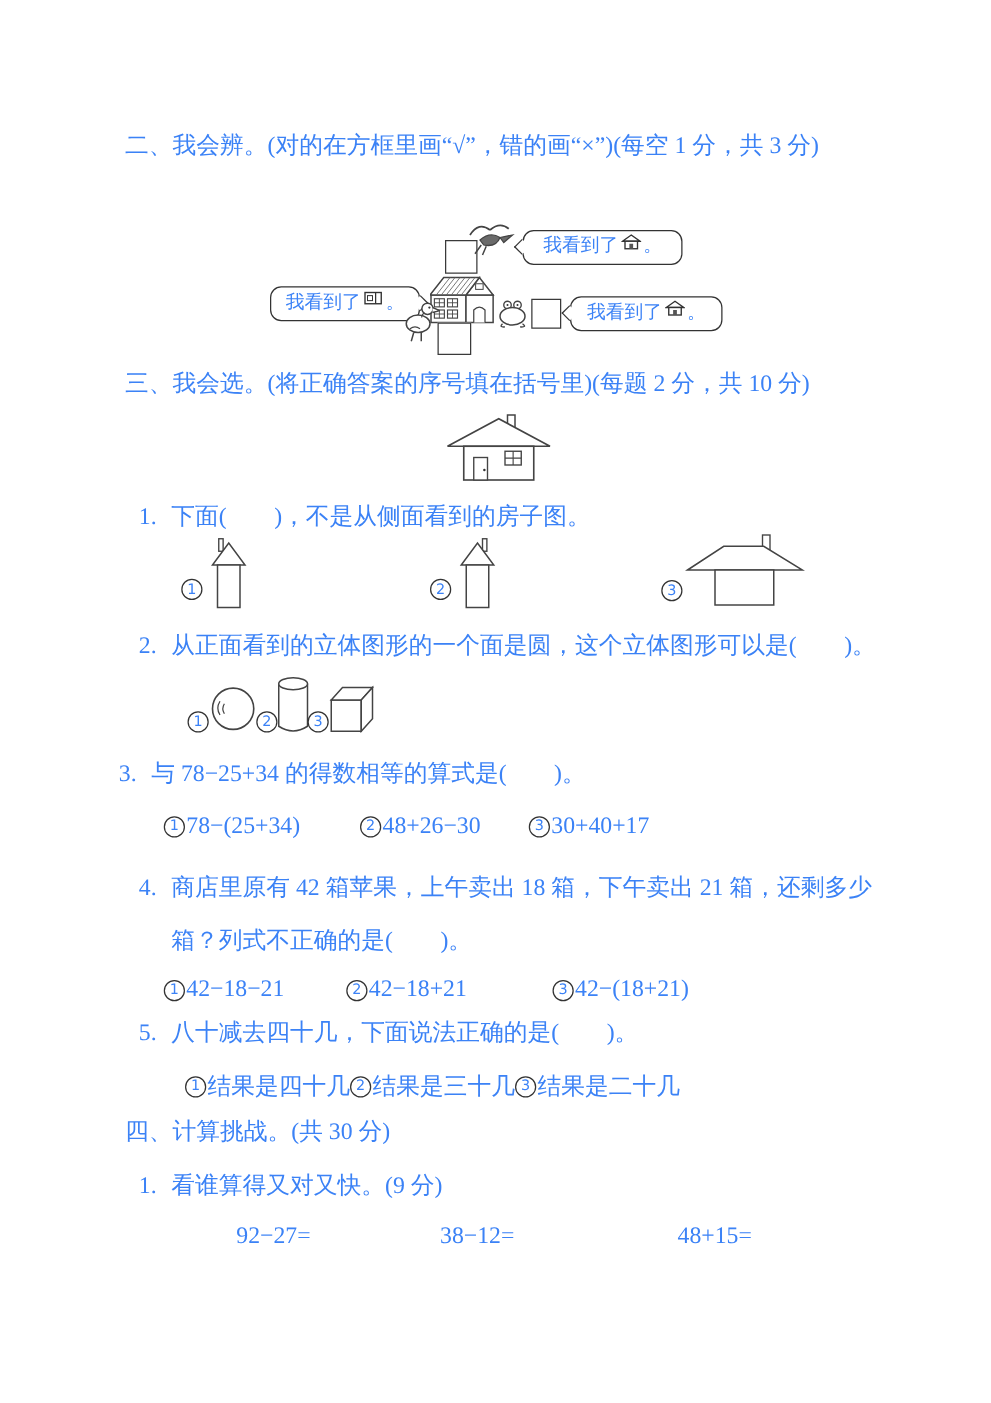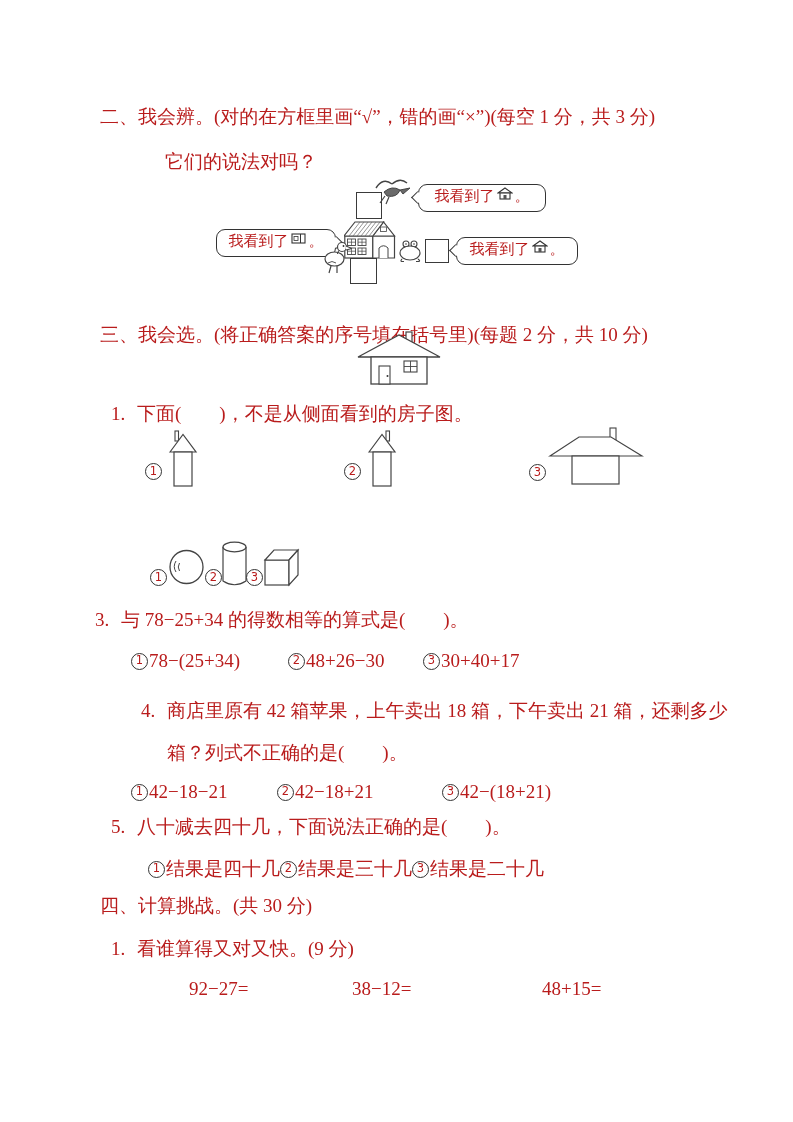--- a/index.html
+++ b/index.html
@@ -1,22 +1,22 @@
 <!DOCTYPE html>
 <html><head>
 <meta charset="utf-8">
 <style>
   * { margin:0; padding:0; box-sizing:border-box; }
   html,body { background:#ffffff; }
   .page {
     position:relative; width:793px; height:1122px; background:#ffffff;
-    font-family:"Liberation Serif","DejaVu Serif",serif; color:#b91c1c; overflow:hidden;
+    font-family:"Liberation Serif","DejaVu Serif",serif; color:#3b82f6; overflow:hidden;
   }
   .line { position:absolute; font-size:19px; line-height:26px; white-space:pre; }
-  .wrapline { white-space:normal; padding-left:26px; text-indent:-26px;margin-left:30px; }
+  .wrapline { white-space:normal; padding-left:26px; text-indent:-26px; }
   .q-num { display:inline-block; width:26px; text-indent:0; }
   .circ {
     display:inline-flex; align-items:center; justify-content:center;
     width:17px; height:17px; border:1.3px solid #333; border-radius:50%;
     font-size:11.5px; line-height:1; font-family:"DejaVu Sans",sans-serif;
     vertical-align:-2.5px; flex:0 0 auto; background:#fff;
   }
   .opt { display:inline-flex; align-items:center; position:absolute; font-size:19px; }
   .opt .circ { margin-right:1px; }
   .runon { display:flex; align-items:center; }
@@ -37,21 +37,20 @@
   .abs { position:absolute; }
   svg { display:block; }
   .mini-icon { display:inline-block; margin:0 2px; vertical-align:-1px; }
 </style>
 </head>
 <body>
 
 <div class="page">
 
   <div class="line" style="left:100px; top:104px;">二、我会辨。(对的在方框里画“√”，错的画“×”)(每空 1 分，共 3 分)</div>
-  <div class="line" style="left:165px; top:149px;">它们的说法对吗？</div>
 
   <div class="checkbox" style="left:356px; top:192px; width:26px; height:27px;"></div>
 
   <svg class="abs" style="left:372px; top:175px;" width="42" height="32" viewBox="0 0 42 32">
     <path d="M4,13 Q11,2 20,9" fill="none" stroke="#444" stroke-width="1.4"></path>
     <path d="M20,9 Q28,2 35,8" fill="none" stroke="#444" stroke-width="1.4"></path>
     <path d="M12,17 Q20,10 28,15 Q25,23 15,21 Z" fill="#6a6a6a" stroke="#444" stroke-width="1"></path>
     <path d="M28,15 L38,13 L31,19 Z" fill="#6a6a6a" stroke="#444" stroke-width="1"></path>
     <path d="M13,21 L8,28 M17,22 L14,29" fill="none" stroke="#444" stroke-width="1.2"></path>
   </svg>
@@ -123,21 +122,21 @@
     <span class="tail-left"></span>
     <span>我看到了</span>
     <svg class="mini-icon" width="16" height="13" viewBox="0 0 16 13">
       <polygon points="1,6 8,1 15,6" fill="#fff" stroke="#333" stroke-width="1.1"></polygon>
       <rect x="3" y="6" width="10" height="6" fill="#fff" stroke="#333" stroke-width="1.1"></rect>
       <rect x="6.5" y="8" width="3" height="4" fill="#555"></rect>
     </svg>
     <span>。</span>
   </div>
 
-  <div class="line" style="left:100px; top:295px;margin-top:27px;">三、我会选。(将正确答案的序号填在括号里)(每题 2 分，共 10 分)</div>
+  <div class="line" style="left:100px; top:295px;">三、我会选。(将正确答案的序号填在括号里)(每题 2 分，共 10 分)</div>
 
   <svg class="abs" style="left:356px; top:330px;" width="86" height="56" viewBox="0 0 86 56">
     <rect x="50" y="2" width="6" height="12" fill="#fff" stroke="#444" stroke-width="1.2"></rect>
     <polygon points="2,27 43,5 84,27" fill="#fff" stroke="#444" stroke-width="1.3"></polygon>
     <rect x="15" y="27" width="56" height="27" fill="#fff" stroke="#444" stroke-width="1.3"></rect>
     <rect x="23" y="36" width="11" height="18" fill="#fff" stroke="#444" stroke-width="1.1"></rect>
     <circle cx="31.5" cy="46" r="1" fill="#333"></circle>
     <rect x="48" y="31" width="13" height="11" fill="#fff" stroke="#444" stroke-width="1.1"></rect>
     <path d="M54.5,31 V42 M48,36.5 H61" stroke="#444" stroke-width="0.9"></path>
   </svg>
@@ -158,20 +157,21 @@
     <rect x="7" y="24" width="18" height="34" fill="#fff" stroke="#444" stroke-width="1.2"></rect>
   </svg>
 
   <span class="circ abs" style="left:529px; top:464px;">3</span>
   <svg class="abs" style="left:548px; top:426px;" width="96" height="62" viewBox="0 0 96 62">
     <rect x="62" y="2" width="6" height="12" fill="#fff" stroke="#444" stroke-width="1.1"></rect>
     <polygon points="2,30 31,11 63,11 94,30" fill="#fff" stroke="#444" stroke-width="1.2"></polygon>
     <rect x="24" y="30" width="47" height="28" fill="#fff" stroke="#444" stroke-width="1.2"></rect>
   </svg>
 
+  <div class="line" style="left:111px; top:504px;"><span class="q-num">2.</span><span>从正面看到的立体图形的一个面是圆，这个立体图形可以是(　　)。</span></div>
 
   <span class="circ abs" style="left:150px; top:569px;">1</span>
   <svg class="abs" style="left:167px; top:548px;" width="38" height="38" viewBox="0 0 38 38">
     <circle cx="19.5" cy="19" r="16.5" fill="#fff" stroke="#444" stroke-width="1.3"></circle>
     <path d="M9,13 Q5.5,18.5 9,24 M12.5,15 Q10,19 12.5,23" fill="none" stroke="#444" stroke-width="1"></path>
   </svg>
 
   <span class="circ abs" style="left:205px; top:569px;">2</span>
   <svg class="abs" style="left:221px; top:540px;" width="27" height="48" viewBox="0 0 27 48">
     <path d="M2,7 L2,41 Q13.5,48.5 25,41 L25,7" fill="#fff" stroke="#444" stroke-width="1.2"></path>

